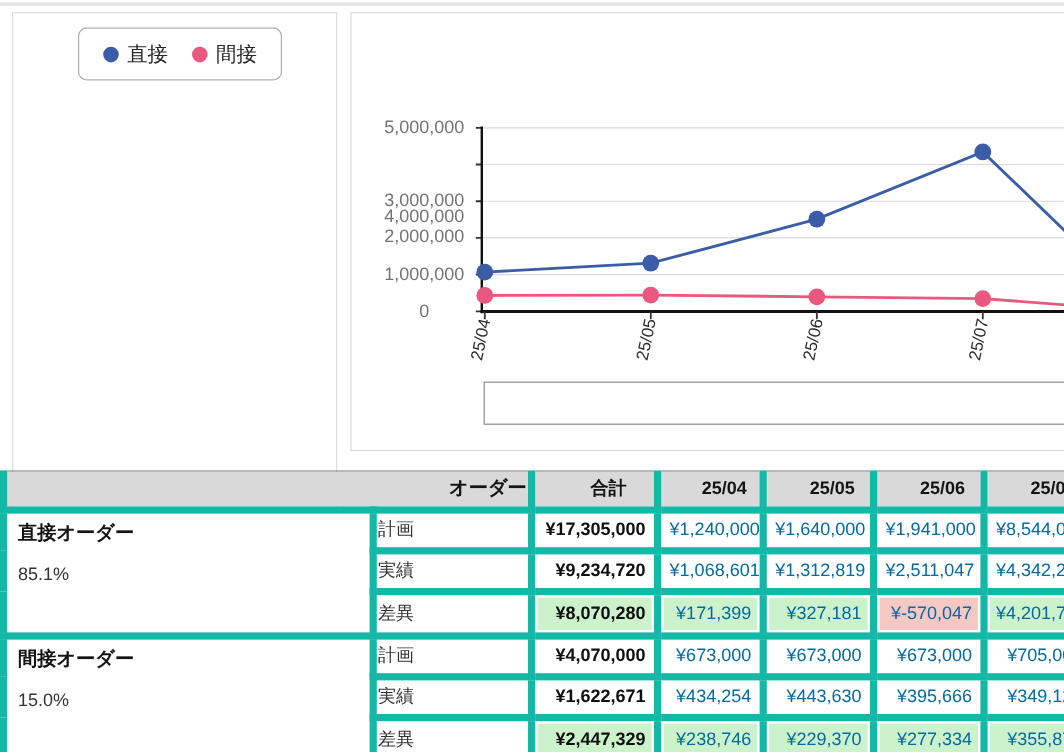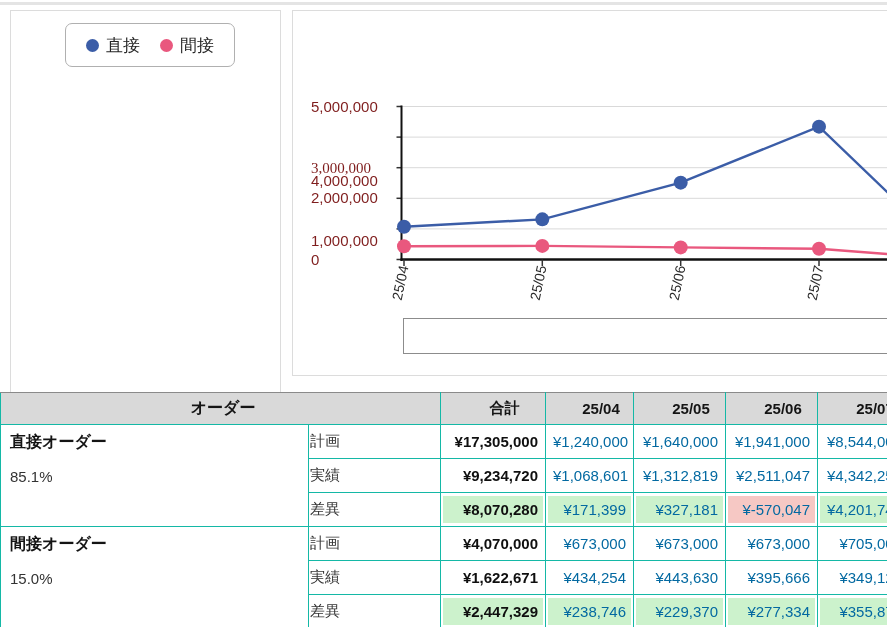--- a/index.html
+++ b/index.html
@@ -26,38 +26,38 @@
   #pie-chart{position:absolute;left:32px;top:120px;width:198px;height:198px;border-radius:50%}
   .slice-label{
     position:absolute;color:#fff;font-weight:bold;font-size:17px;
     transform:translate(-50%,-50%);white-space:nowrap;
   }
   #slice-label-indirect{left:156px;top:177px}
   #slice-label-direct{left:110px;top:263px}
 
   
   #plot{position:absolute;left:0;top:0}
-  .ylab{position:absolute;left:18px;width:85px;text-align:left;font-size:15px;color:#7f1d1d;line-height:18px}
+  .ylab{position:absolute;left:18px;width:85px;text-align:center;font-size:15px;color:#737373;line-height:18px}
   .xlab{
     position:absolute;font-size:14px;color:#2b2b2b;white-space:nowrap;line-height:16px;
     transform-origin:0 0;transform:rotate(-78deg) translateX(-100%);
   }
   .axis-box{position:absolute;left:110px;top:307px;width:494px;height:36px;border:1px solid #8c8c8c;box-sizing:border-box}
 
   
   #order-table{
     position:absolute;left:0;top:392px;width:909px;
     border-collapse:collapse;table-layout:fixed;font-size:15px;color:#333;
   }
-  #order-table th,#order-table td{border:1px solid #14b8a6;box-sizing:border-box;overflow:hidden;white-space:nowrap}
+  #order-table th,#order-table td{border:6px solid #14b8a6;box-sizing:border-box;overflow:hidden;white-space:nowrap}
   #order-table thead th{
     background:#d9d9d9;height:32px;font-weight:bold;color:#141414;
     text-align:center;border-top:1px solid #8a8a8a;padding-left:24px;
   }
-  #order-table th.corner{text-align:center;padding-left:6px;font-size:16px}
+  #order-table th.corner{text-align:right;padding-left:6px;font-size:16px}
   #order-table tbody td{height:34px}
   td.group{vertical-align:top;padding:0 0 0 9px;background:#fff}
   .gname{height:34px;display:flex;align-items:center;font-weight:bold;font-size:16px;color:#141414}
   .gpct{height:34px;display:flex;align-items:center;font-size:15px;color:#333}
   td.sub{text-align:left;color:#333}
   td.num{text-align:right;padding:0 7px;color:#0369a1}
   td.total{font-weight:bold;color:#0f0f0f}
   td.varcell{padding:0 2px}
   .chip{margin:2px 0;height:27px;line-height:27px;text-align:right;padding:0 5px}
   .chip.pos{background:#ccf2cc}
@@ -109,23 +109,23 @@
       <circle cx="526" cy="115.6270582" r="7" fill="#3b5da7"></circle>
       <polyline points="111,235.2118276 249.3,234.924922 387.7,236.3926204 526,237.8168974 664.3,248.5" fill="none" stroke="#e9587e" stroke-width="2.4"></polyline>
       <circle cx="111" cy="235.2118276" r="7" fill="#e9587e"></circle>
       <circle cx="249.3" cy="234.924922" r="7" fill="#e9587e"></circle>
       <circle cx="387.7" cy="236.3926204" r="7" fill="#e9587e"></circle>
       <circle cx="526" cy="237.8168974" r="7" fill="#e9587e"></circle>
     </svg>
   <div id="ylabs">
       <div class="ylab" style="top: 86.5px;">5,000,000</div>
       <div class="ylab" style="top: 117.1px; margin-top: 44px;">4,000,000</div>
-      <div class="ylab" style="top: 147.7px; font-family: Liberation Serif, serif;">3,000,000</div>
+      <div class="ylab" style="top: 147.7px;">3,000,000</div>
       <div class="ylab" style="top: 178.3px;">2,000,000</div>
-      <div class="ylab" style="top: 208.9px; margin-top: 12px;">1,000,000</div>
+      <div class="ylab" style="top: 208.9px;">1,000,000</div>
       <div class="ylab" style="top: 239.5px;">0</div>
     </div>
   <div id="xlabs">
       <div class="xlab" style="left: 103px; top: 253px;">25/04</div>
       <div class="xlab" style="left: 241.3px; top: 253px;">25/05</div>
       <div class="xlab" style="left: 379.7px; top: 253px;">25/06</div>
       <div class="xlab" style="left: 518px; top: 253px;">25/07</div>
     </div>
   <div class="axis-box"></div>
 </div>

